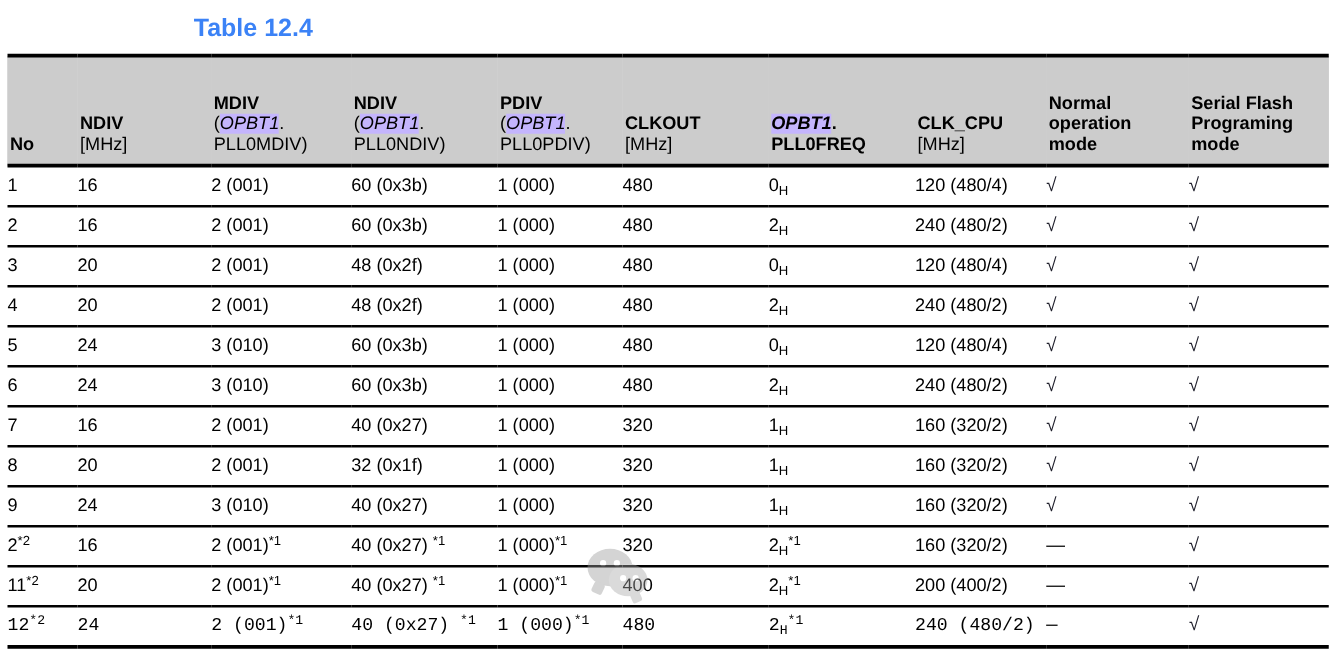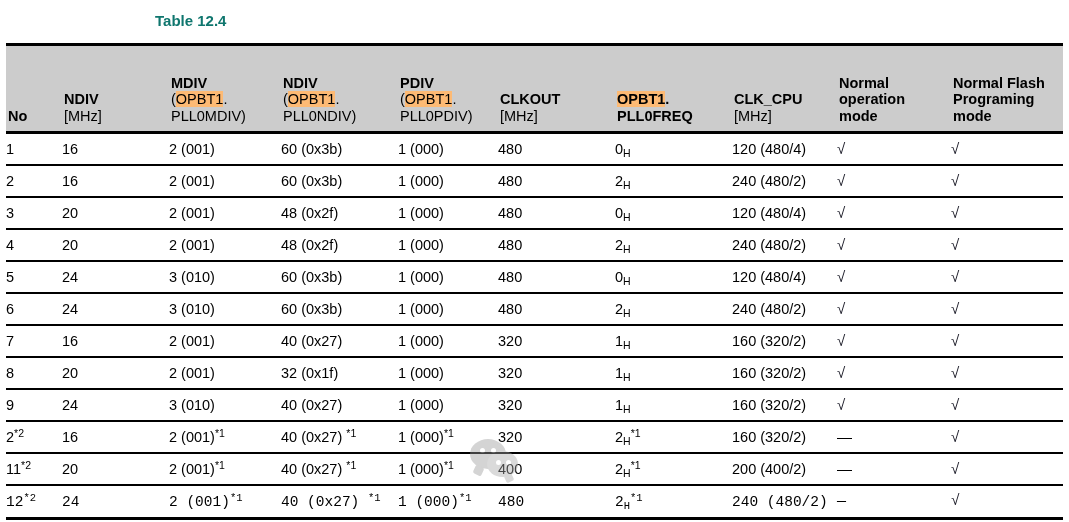--- a/index.html
+++ b/index.html
@@ -15,23 +15,23 @@
     overflow: hidden;
   }
 
   
   .caption {
     position: absolute;
     left: 0;
     top: 12px;
     width: 1027px;
     height: 26px;
-    font-size: 15px;
+    font-size: 20px;
     font-weight: bold;
-    color: #0f766e;
+    color: #3b82f6;
     white-space: nowrap;
   }
   .caption .cap-label {
     position: absolute;
     left: 155px;
     top: 0;
   }
   .caption .cap-title {
     position: absolute;
     left: 277px;
@@ -72,21 +72,22 @@
     padding: 0 0 7px 0;
     line-height: 16.5px;
     vertical-align: bottom;
   }
   .hd {
     display: block;
     padding-left: 2px;
   }
   .hd b { font-weight: bold; }
   .hl {
-    background: #fdba74;
+    background: #c4b5fd;
+    font-style: italic;
   }
 
   
   tbody td {
     border-bottom: 2.2px solid #000;
     height: 30px;
     line-height: 30px;
     padding: 0 0 0 2px;
     vertical-align: middle;
     white-space: nowrap;
@@ -249,21 +250,21 @@
       <th>
         <span class="hd"><b>CLK_CPU</b></span>
         <span class="hd reg">[MHz]</span>
       </th>
       <th>
         <span class="hd"><b>Normal</b></span>
         <span class="hd"><b>operation</b></span>
         <span class="hd"><b>mode</b></span>
       </th>
       <th>
-        <span class="hd"><b>Normal Flash</b></span>
+        <span class="hd"><b>Serial Flash</b></span>
         <span class="hd"><b>Programing</b></span>
         <span class="hd"><b>mode</b></span>
       </th>
     </tr>
   </thead>
   <tbody id="tbody">
         <tr>
           <td><span>1</span></td>
           <td><span>16</span></td>
           <td><span>2 (001)</span></td>

